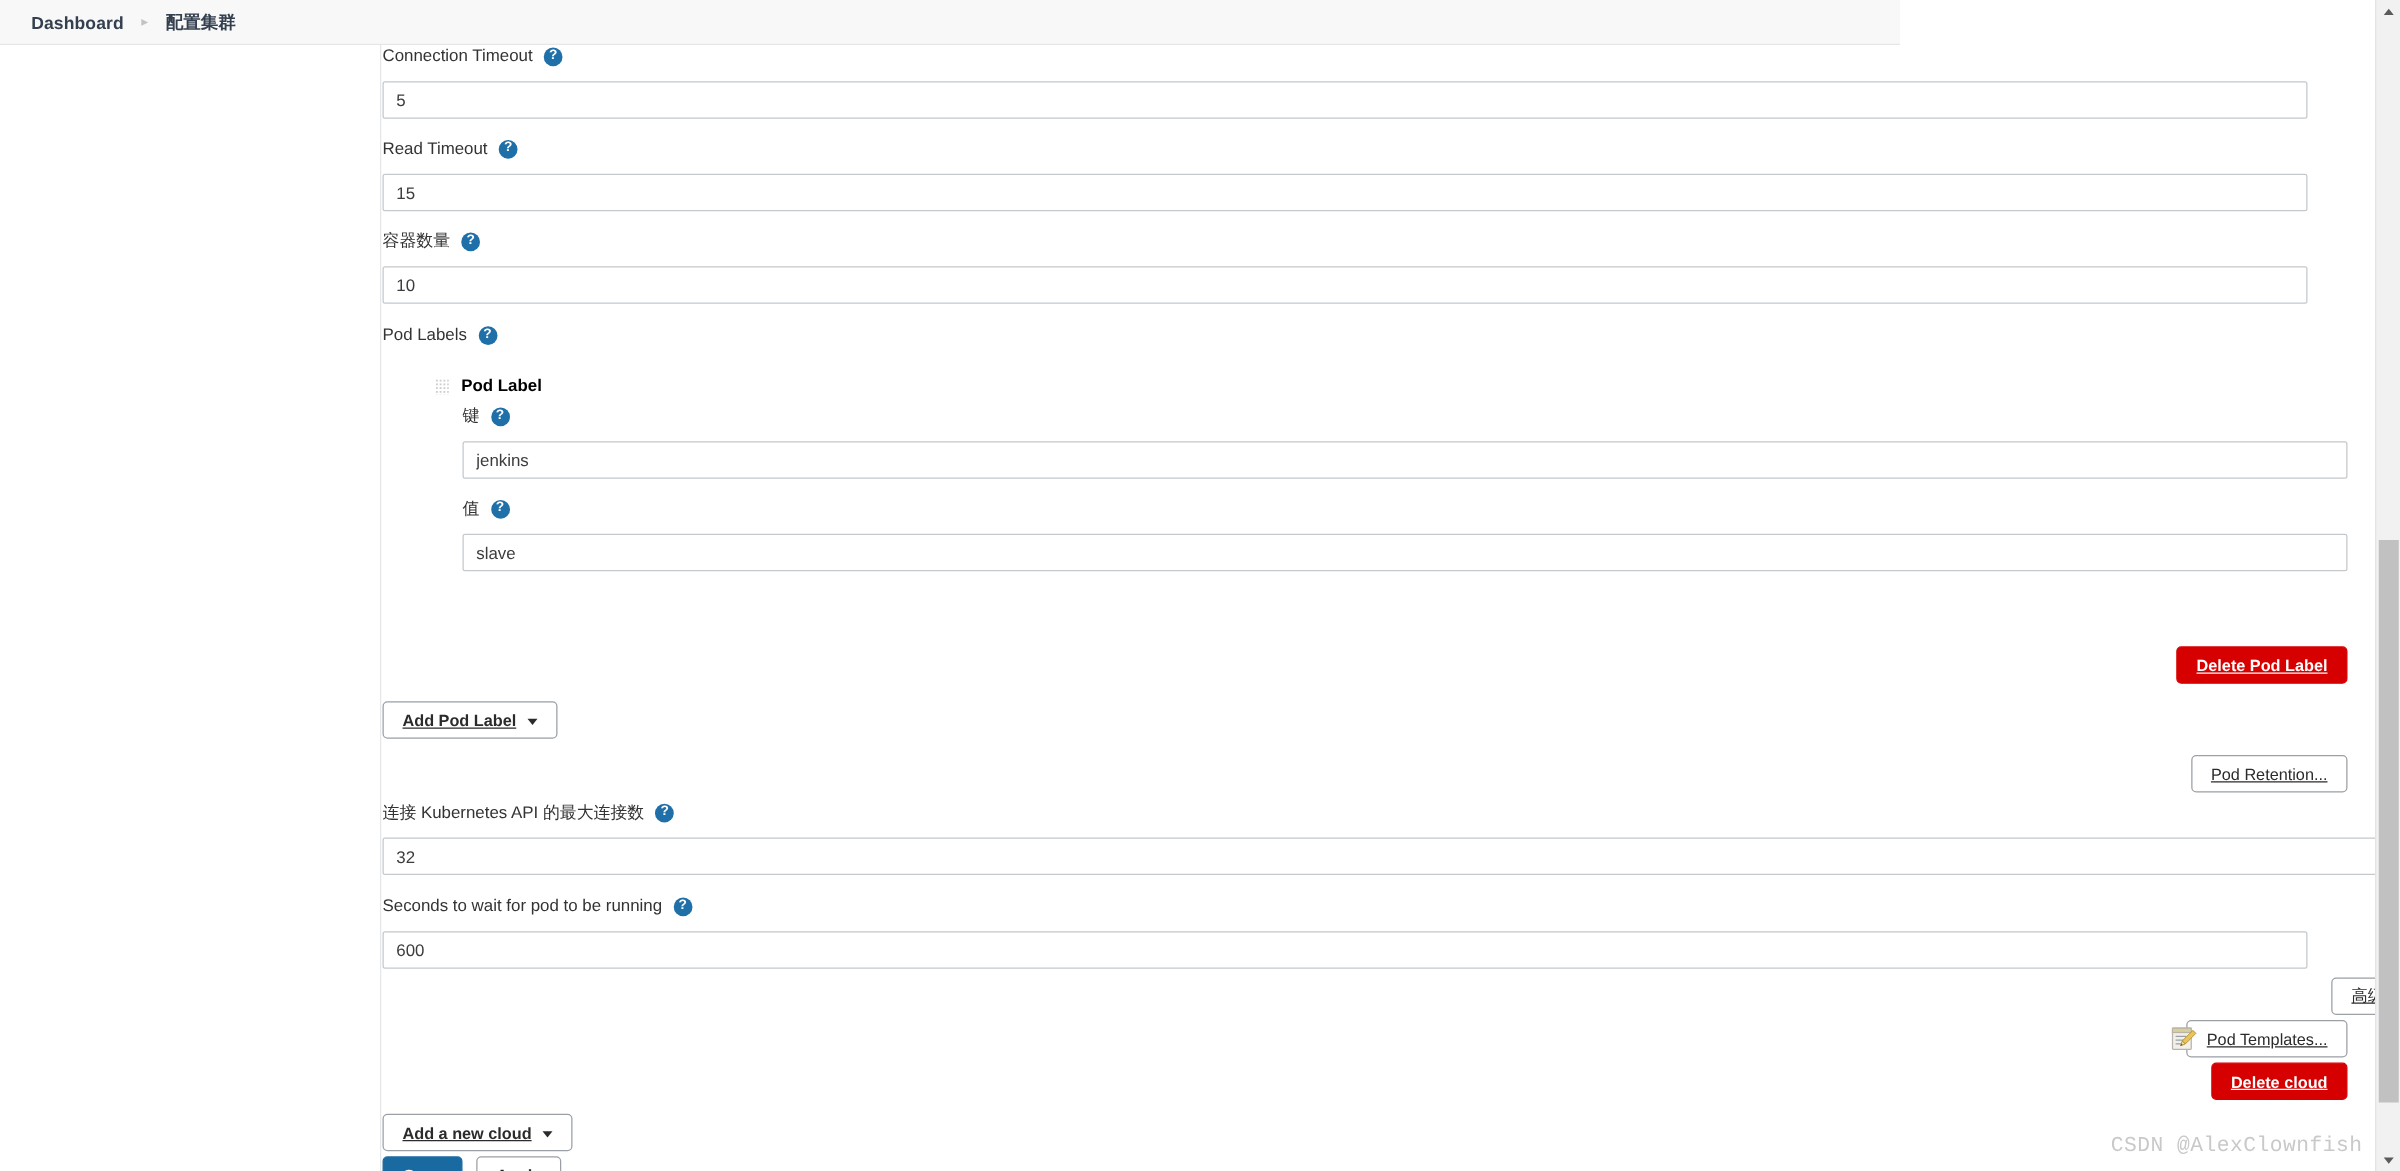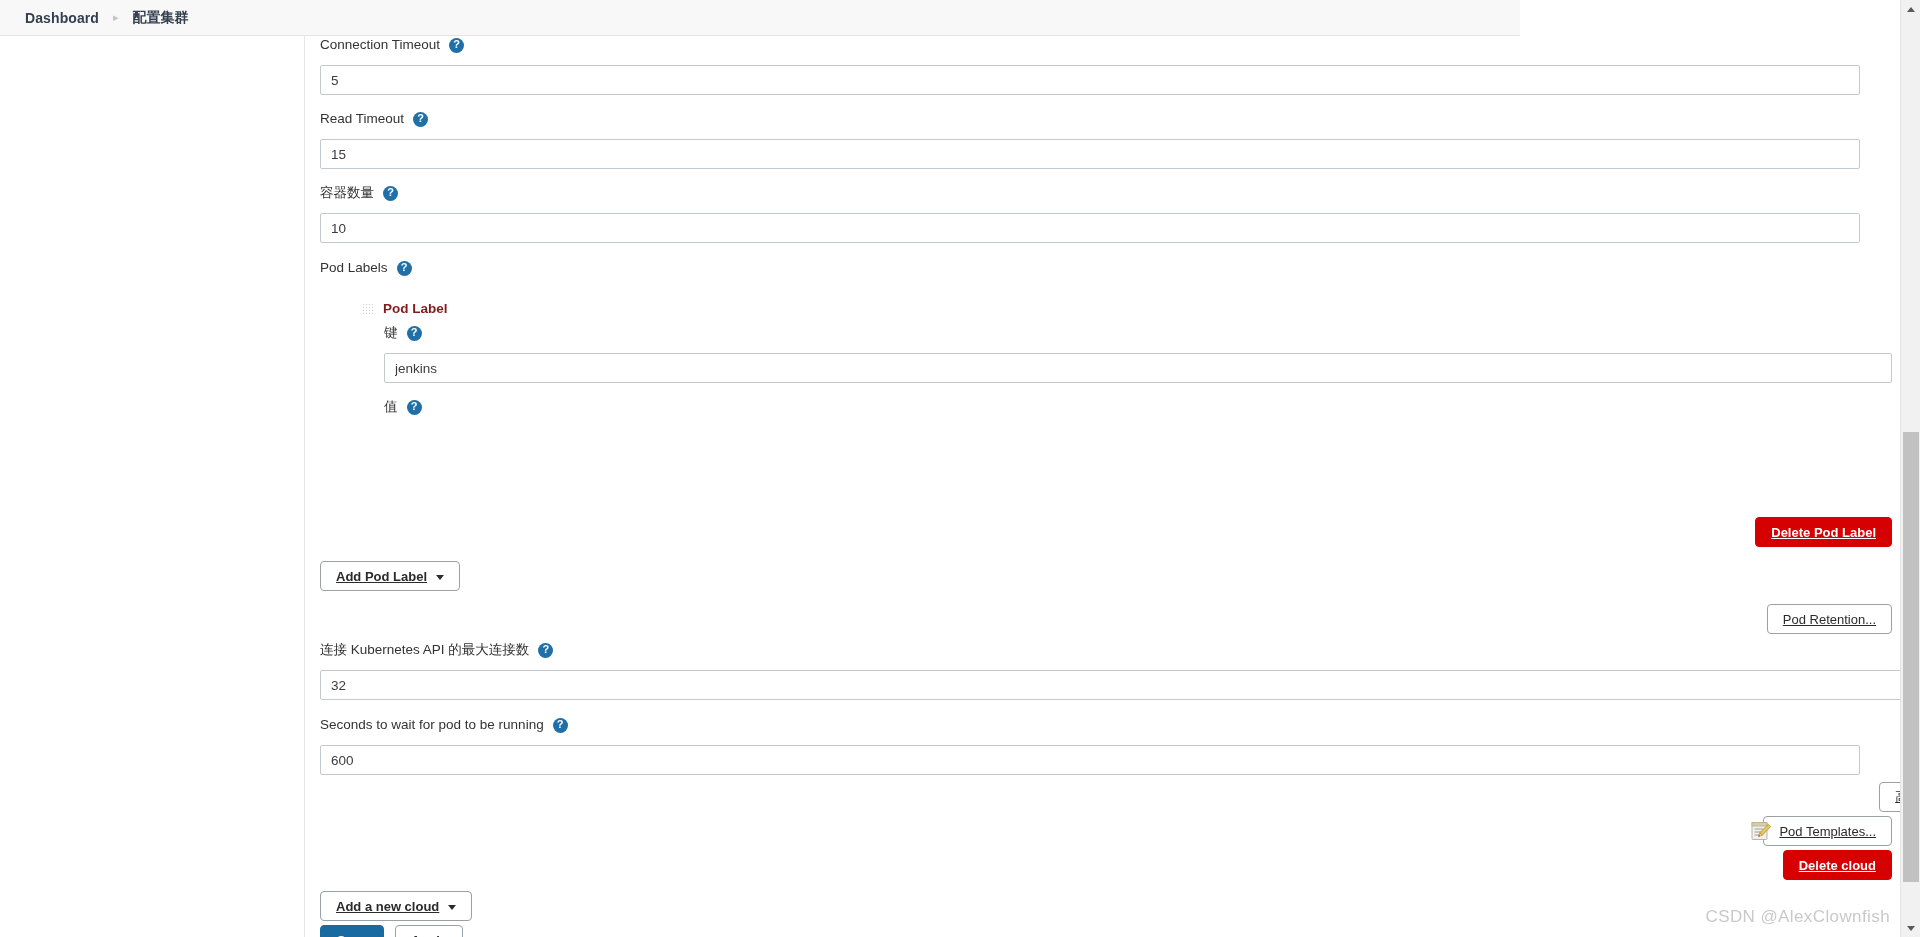--- a/index.html
+++ b/index.html
@@ -55,37 +55,37 @@
     top: 0; left: 0;
     width: 305px; height: 901px;
     background: #ffffff;
     border-right: 1px solid #e4e6e8;
   }
 
   
   #config-form {
     position: absolute;
     top: 0;
-    left: 320px;
+    left: 306px;
     width: 1594px;
     height: 901px;
     background: #ffffff;
   }
 
   .field-row { position: absolute; }
 
   .field-label {
     display: flex;
     align-items: center;
     font-size: 13.5px;
     color: #333333;
     line-height: 18px;
     white-space: nowrap;
   }
-  .field-label.bold { font-weight: bold; color: #7f1d1d; justify-content: flex-end; }
+  .field-label.bold { font-weight: bold; color: #000000; justify-content: flex-end; }
 
   .help-icon {
     display: inline-flex;
     align-items: center;
     justify-content: center;
     width: 15px; height: 15px;
     border-radius: 50%;
     background: #1f6fa8;
     color: #ffffff;
     font-size: 11px;
@@ -172,21 +172,21 @@
     width: 22px; height: 22px;
   }
 
   
   #watermark {
     position: absolute;
     right: 30px;
     bottom: 10px;
     font-size: 17px;
     color: #c9c9c9;
-    font-family: Liberation Sans, sans-serif;
+    font-family: Liberation Mono, monospace;
     letter-spacing: .4px;
     white-space: nowrap;
     z-index: 25;
   }
 
   
   #scrollbar {
     position: absolute;
     top: 0; right: 0;
     width: 20px; height: 937px;
@@ -278,20 +278,21 @@
         <span class="help-icon">?</span>
       </div>
       <input class="text-input" style="width: 1508px; margin-top: 11px;" type="text" value="jenkins">
     </div>
 
     <div class="field-row" style="left:64px; top:362px;">
       <div class="field-label">
         <span>值</span>
         <span class="help-icon">?</span>
       </div>
+      <input class="text-input" style="width: 1508px; margin-top: 11px;" type="text" value="slave">
     </div>
 
     <div class="field-row" style="left:0px; top:481px; width:1572px; text-align:right;">
       <button class="btn btn-danger">Delete Pod Label</button>
     </div>
 
     <div class="field-row" style="left:0px; top:525px;">
       <button class="btn">
         <span>Add Pod Label</span>
         <span class="caret"></span>

